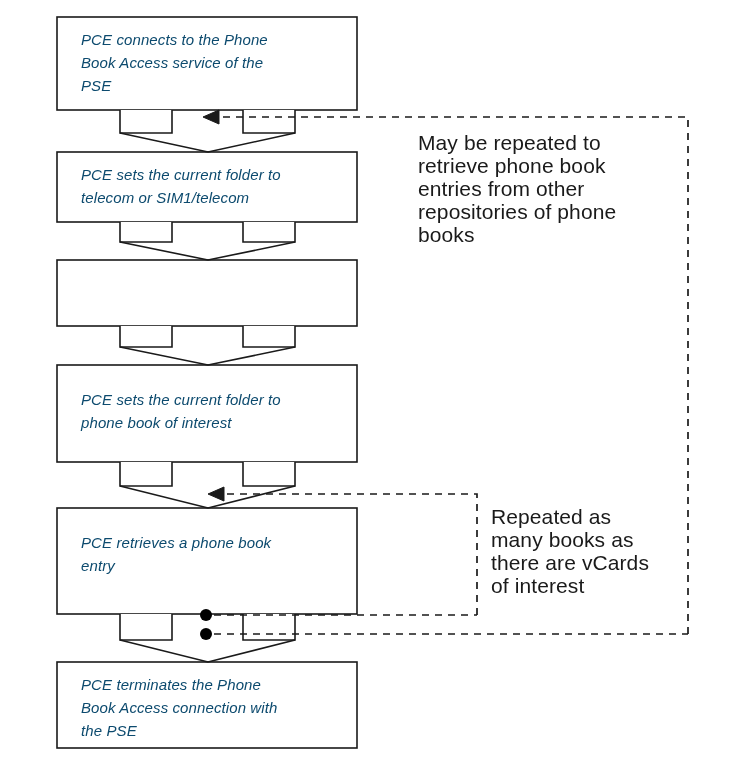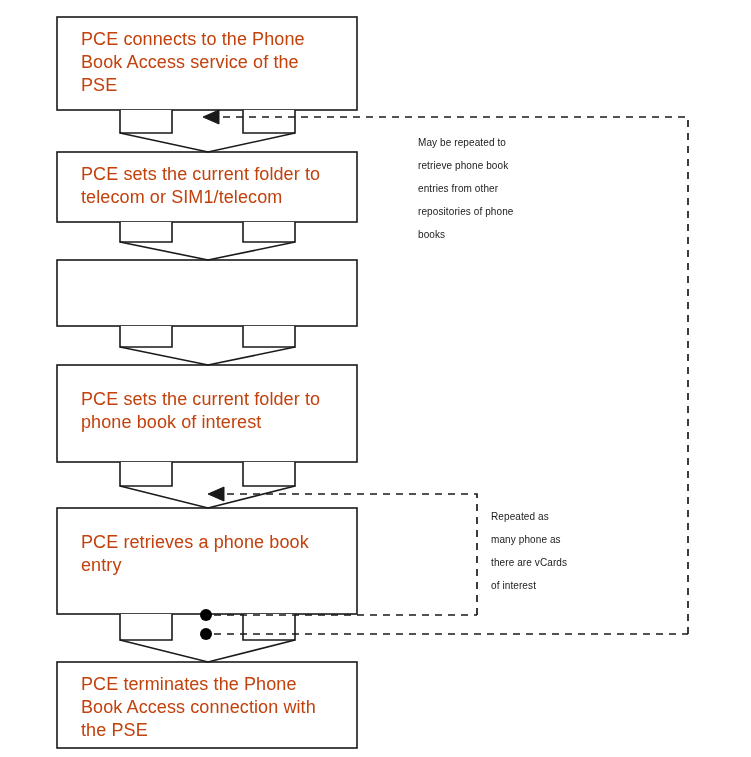--- a/index.html
+++ b/index.html
@@ -21,30 +21,31 @@
   #flow-svg {
     position: absolute;
     left: 0;
     top: 0;
     width: 751px;
     height: 757px;
   }
   .box-text {
     position: absolute;
     font-family: "Liberation Sans", sans-serif;
-    font-size: 18px;
+    font-size: 15px;
     line-height: 23px;
-    color: #c2410c;
+    color: #0c4a6e;
     white-space: pre-line;
     letter-spacing: 0.1px;
+    font-style: italic;
   }
   .note-text {
     position: absolute;
     font-family: "Liberation Sans", sans-serif;
-    font-size: 10px;
+    font-size: 21px;
     line-height: 23px;
     color: #1a1a1a;
     white-space: pre-line;
     letter-spacing: 0.1px;
   }
 </style>
 </head>
 <body>
 
 <div id="diagram-root">
@@ -109,17 +110,17 @@
   <div class="box-text" style="left:81px; top:531px; width:270px;">PCE retrieves a phone book
 entry</div>
 
   <div class="note-text" style="left:418px; top:131px; width:200px;">May be repeated to
 retrieve phone book
 entries from other
 repositories of phone
 books</div>
 
   <div class="note-text" style="left:491px; top:505px; width:160px;">Repeated as
-many phone as
+many books as
 there are vCards
 of interest</div>
 
 </div>
 
 </body></html>

